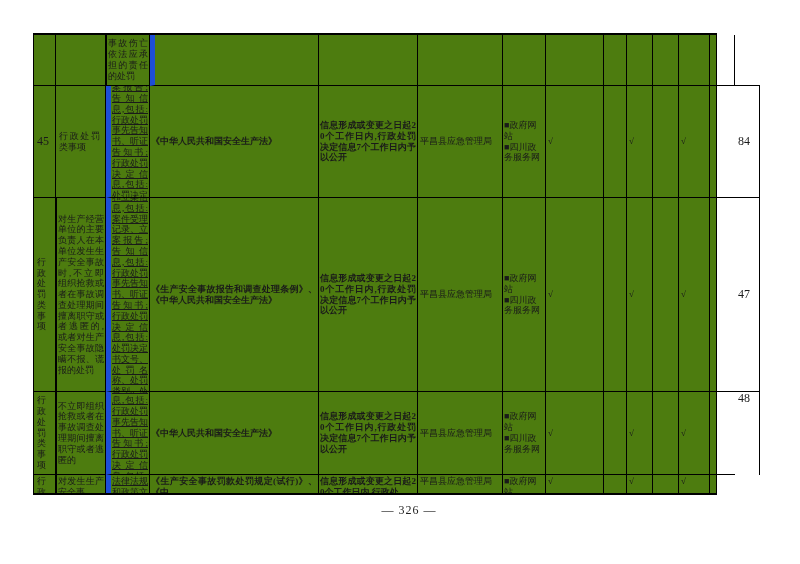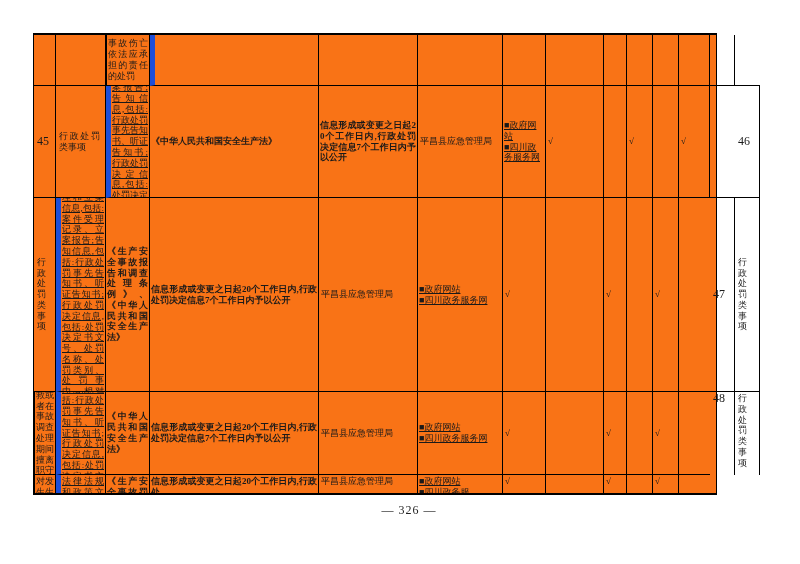--- a/index.html
+++ b/index.html
@@ -19,21 +19,21 @@
   .grid {
     position: absolute;
     left: 33px; top: 33px;
     width: 684px;
     display: grid;
     grid-template-columns: 22px 50px 44px 169px 99px 85px 43px 58px 23px 26px 26px 31px 25px 25px;
     grid-template-rows: 51px 112px 194px 83px 18px;
     border: 1px solid #000;
     border-top-width: 2px;
     border-bottom-width: 2px;
-    background: #f97316;
+    background: #4d7c0f;
   }
   .cell {
     border-right: 1px solid #000;
     border-bottom: 1px solid #000;
     overflow: hidden;
     font-size: 9px;
     line-height: 10.8px;
     padding: 0 1px;
     display: grid;
     align-content: center;
@@ -42,21 +42,21 @@
   }
   .c-last { border-right: none; }
   .r-cut .cell { border-bottom: none; align-content: start; padding-top: 1px; }
   .c-no { font-size: 12px; padding-left: 3px; align-content: center; }
   .c-cat { text-align: justify; padding: 0 5px 0 3px; }
   
   .c-item { border-left: 1px solid #000; text-align: justify; padding: 0 1px; }
   .c-content { border-left: 5px solid #1d4ed8; text-align: justify; text-decoration: underline; }
   .c-basis, .c-limit { text-align: justify; font-weight: bold; }
   .c-subj { text-align: justify; padding: 0 3px 0 2px; }
-  .c-chan { white-space: pre-line; text-align: left; text-decoration: underline; }
+  .c-chan { white-space: pre-line; text-align: left; }
   .c-chk { padding-left: 2px; font-size: 9px; }
   .page-number {
     position: absolute;
     left: 0; top: 503px; width: 786px;
     text-align: center;
     font-size: 12px;
     letter-spacing: 1px;
     color: #222;
     margin-left: 16px;
   }
@@ -91,22 +91,23 @@
     <div class="cell c-subj">平昌县应急管理局</div>
     <div class="cell c-chan">■政府网站
 ■四川政务服务网</div>
     <div class="cell c-chk">√</div>
     <div class="cell c-chk"></div>
     <div class="cell c-chk">√</div>
     <div class="cell c-chk"></div>
     <div class="cell c-chk">√</div>
     <div class="cell c-chk c-last"></div>
 
-    <div class="cell c-no">46</div>
+    <div class="cell c-no">84</div>
     <div class="cell c-cat">行政处罚类事项</div>
+    <div class="cell c-item">对生产经营单位的主要负责人在本单位发生生产安全事故时,不立即组织抢救或者在事故调查处理期间擅离职守或者逃匿的,或者对生产安全事故隐瞒不报、谎报的处罚</div>
     <div class="cell c-content">法律法规和政策文件;投诉举报电话以及网上投诉渠道;受理和立案信息,包括:案件受理记录、立案报告;告知信息,包括:行政处罚事先告知书、听证告知书;行政处罚决定信息,包括:处罚决定书文号、处罚名称、处罚类别、处罚事由、相对人名称、处罚依据、处罚单位、处罚决定日期</div>
     <div class="cell c-basis">《生产安全事故报告和调查处理条例》、《中华人民共和国安全生产法》</div>
     <div class="cell c-limit">信息形成或变更之日起20个工作日内,行政处罚决定信息7个工作日内予以公开</div>
     <div class="cell c-subj">平昌县应急管理局</div>
     <div class="cell c-chan">■政府网站
 ■四川政务服务网</div>
     <div class="cell c-chk">√</div>
     <div class="cell c-chk"></div>
     <div class="cell c-chk">√</div>
     <div class="cell c-chk"></div>

